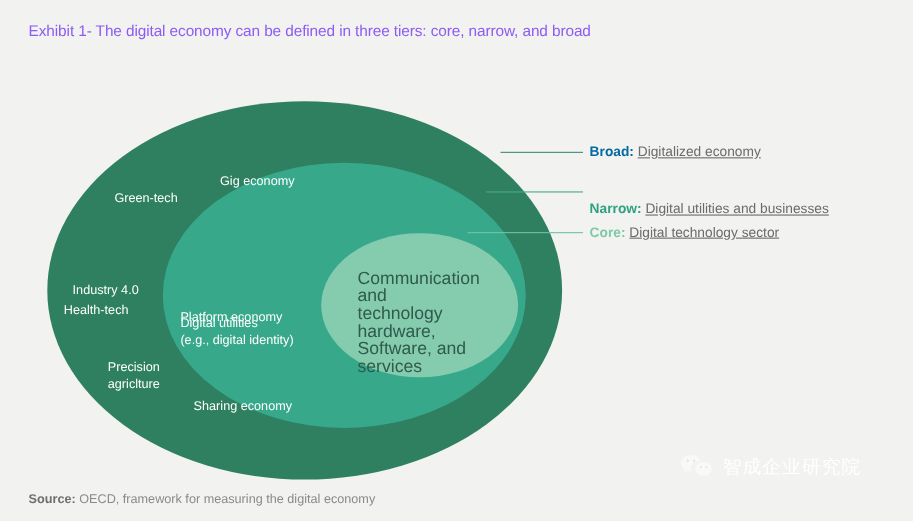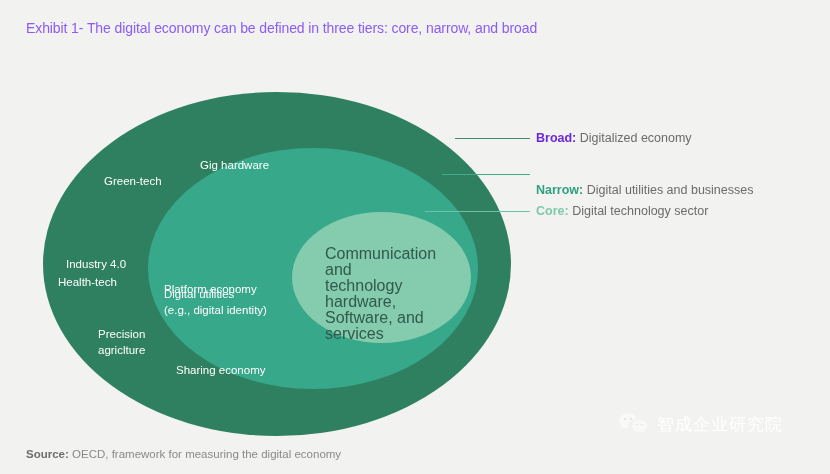--- a/index.html
+++ b/index.html
@@ -110,24 +110,24 @@
     position: absolute;
     font-size: 12.5px;
     line-height: 17px;
     white-space: nowrap;
   }
   .legend-broad  { left: 536px; top: 130px; }
   .legend-narrow { left: 536px; top: 166px; margin-top: 16px; }
   .legend-core   { left: 536px; top: 203px; text-align: right; }
 
   .legend-term { font-weight: bold; }
-  .legend-term.broad  { color: #6d28d9; }
+  .legend-term.broad  { color: #0369a1; }
   .legend-term.narrow { color: #2fa183; }
   .legend-term.core   { color: #7fc9ab; }
-  .legend-desc { color: #6b6b6b; }
+  .legend-desc { color: #6b6b6b; text-decoration: underline; }
 
   
   .source {
     position: absolute;
     left: 26px;
     bottom: 14px;
     font-size: 11.5px;
     color: #8a8a8a;
   }
   .source-label { font-weight: bold; color: #6f6f6f; }
@@ -155,21 +155,21 @@
 <div class="title">Exhibit 1- The digital economy can be defined in three tiers: core, narrow, and broad</div>
 
 <div class="stage">
 
   <div class="ellipse ellipse-broad"></div>
 
   <div class="ellipse ellipse-narrow"></div>
 
   <div class="ellipse ellipse-core"></div>
 
-  <div class="ring-label lbl-gig">Gig hardware</div>
+  <div class="ring-label lbl-gig">Gig economy</div>
 
   <div class="ring-label lbl-green">Green-tech</div>
 
   <div class="ring-label lbl-industry">Industry 4.0</div>
 
   <div class="ring-label lbl-health">Health-tech</div>
 
   <div class="ring-label lbl-precision">Precision
 agriclture</div>
 

